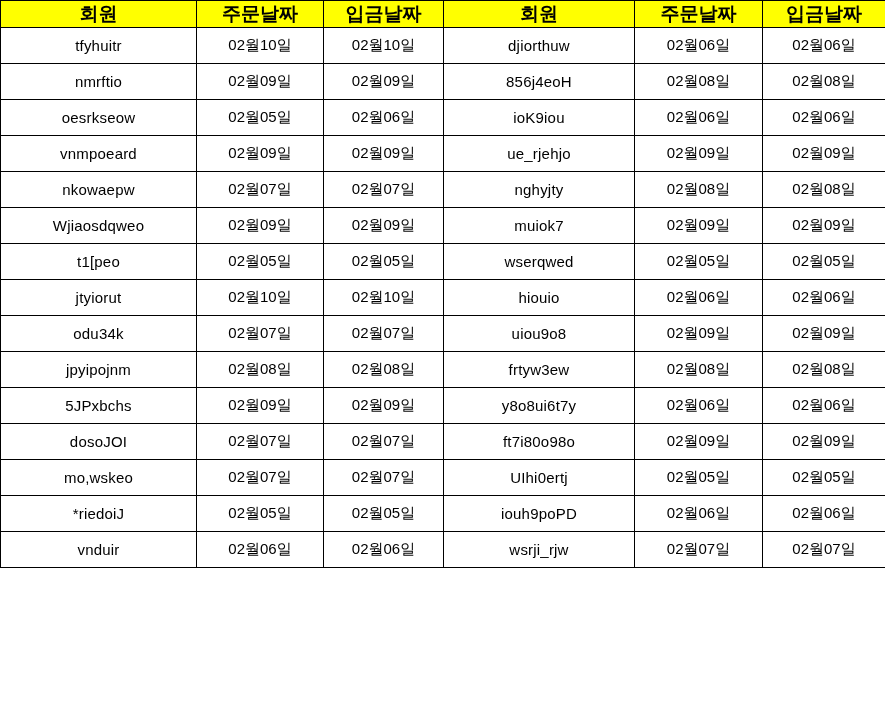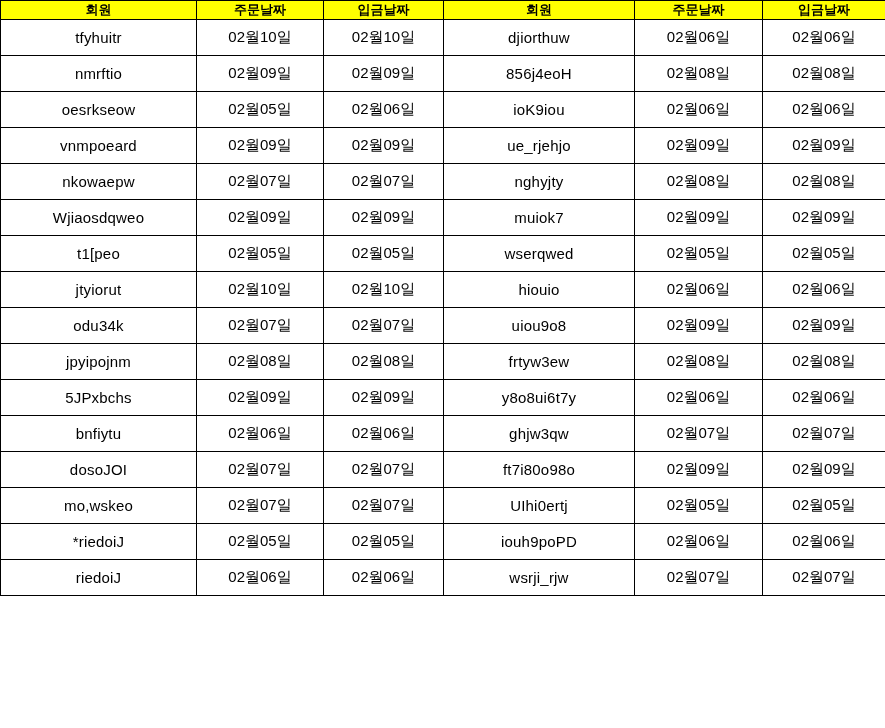--- a/index.html
+++ b/index.html
@@ -33,21 +33,21 @@
     font-size: 15px;
     padding: 0;
     height: 36px;
     box-sizing: border-box;
     white-space: nowrap;
     overflow: hidden;
   }
   table.data-table thead th {
     background: #ffff00;
     font-weight: bold;
-    font-size: 13px;
+    font-size: 19px;
     height: 19px;
     font-family: "Liberation Sans", sans-serif;
   }
   td.mono {
     font-family: Liberation Sans, sans-serif;
     font-size: 15px;
     letter-spacing: 0.2px;
   }
   td.kdate {
     font-family: "Liberation Sans", sans-serif;
@@ -159,28 +159,20 @@
       </tr>
       <tr>
         <td class="mono">5JPxbchs</td>
         <td class="kdate">02월09일</td>
         <td class="kdate">02월09일</td>
         <td class="mono">y8o8ui6t7y</td>
         <td class="kdate">02월06일</td>
         <td class="kdate">02월06일</td>
       </tr>
       <tr>
-        <td class="mono">bnfiytu</td>
-        <td class="kdate">02월06일</td>
-        <td class="kdate">02월06일</td>
-        <td class="mono">ghjw3qw</td>
-        <td class="kdate">02월07일</td>
-        <td class="kdate">02월07일</td>
-      </tr>
-      <tr>
         <td class="mono">dosoJOI</td>
         <td class="kdate">02월07일</td>
         <td class="kdate">02월07일</td>
         <td class="mono">ft7i80o98o</td>
         <td class="kdate">02월09일</td>
         <td class="kdate">02월09일</td>
       </tr>
       <tr>
         <td class="mono">mo,wskeo</td>
         <td class="kdate">02월07일</td>
@@ -191,21 +183,21 @@
       </tr>
       <tr>
         <td class="mono">*riedoiJ</td>
         <td class="kdate">02월05일</td>
         <td class="kdate">02월05일</td>
         <td class="mono">iouh9poPD</td>
         <td class="kdate">02월06일</td>
         <td class="kdate">02월06일</td>
       </tr>
       <tr>
-        <td class="mono">riedoiJ</td>
+        <td class="mono">vnduir</td>
         <td class="kdate">02월06일</td>
         <td class="kdate">02월06일</td>
         <td class="mono">wsrji_rjw</td>
         <td class="kdate">02월07일</td>
         <td class="kdate">02월07일</td>
       </tr>
     </tbody>
 </table>
 
 </body></html>

